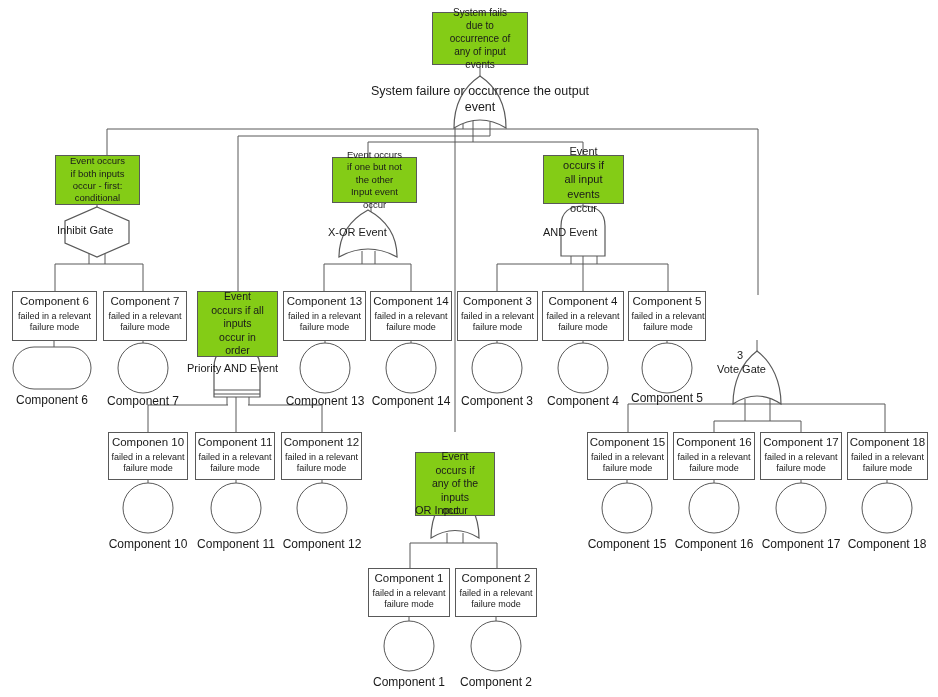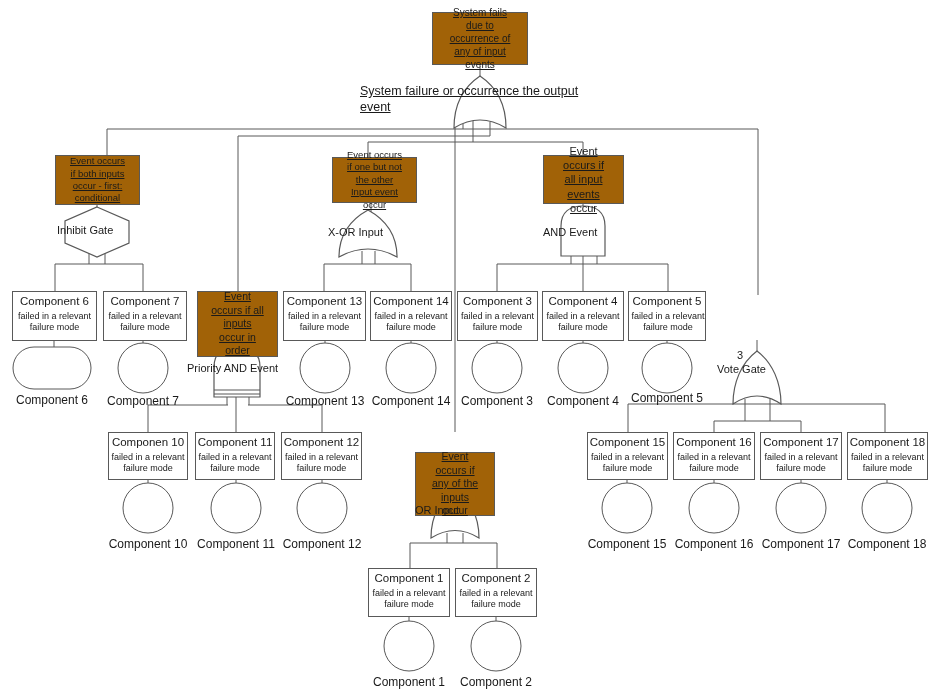--- a/index.html
+++ b/index.html
@@ -3,26 +3,26 @@
 <meta charset="utf-8">
 <style>
   html,body{margin:0;padding:0;background:#ffffff;}
   #stage{position:relative;width:938px;height:697px;background:#fff;
          font-family:"Liberation Sans",sans-serif;color:#1a1a1a;overflow:hidden;}
   #wires{position:absolute;left:0;top:0;}
   .eb{position:absolute;border:1px solid #595959;background:#fff;text-align:center;
       box-sizing:border-box;padding-top:3px;}
   .eb-t{font-size:11.5px;white-space:nowrap;}
   .eb-s{font-size:9px;line-height:1.2;width:78px;margin:4px auto 0;}
-  .gb{position:absolute;border:1px solid #595959;background:#a16207;display:flex;
+  .gb{position:absolute;border:1px solid #595959;background:#84cc16;display:flex;
       align-items:center;justify-content:center;text-align:center;line-height:1.3;
-      box-sizing:border-box;padding:1px 12px;text-decoration:underline;}
+      box-sizing:border-box;padding:1px 12px;}
   .lbl{position:absolute;text-align:center;font-size:12px;white-space:nowrap;}
   .glabel{position:absolute;text-align:left;font-size:11px;white-space:nowrap;}
-  .mainlabel{position:absolute;text-align:left;font-size:12.5px;line-height:1.25;text-decoration:underline;}
+  .mainlabel{position:absolute;text-align:center;font-size:12.5px;line-height:1.25;}
 </style>
 </head>
 <body>
 
 <div id="stage">
 
 <svg id="wires" width="938" height="697" viewBox="0 0 938 697">
   <g stroke="#595959" stroke-width="1" fill="none">
 
     <line x1="480" y1="65" x2="480" y2="78"></line>
@@ -141,21 +141,21 @@
 <div class="gb" style="left:432px;top:12px;width:96px;height:53px;font-size:10px">System fails due to occurrence of any of input events</div>
 <div class="mainlabel" style="left:360px;top:84px;width:240px">System failure or occurrence the output event</div>
 
 <div class="gb" style="left:332px;top:157px;width:85px;height:46px;font-size:9.5px">Event occurs if one but not the other Input event occur</div>
 <div class="gb" style="left:55px;top:155px;width:85px;height:50px;font-size:9.5px">Event occurs if both inputs occur - first: conditional</div>
 <div class="gb" style="left:543px;top:155px;width:81px;height:49px;font-size:11px">Event occurs if all input events occur</div>
 <div class="gb" style="left:197px;top:291px;width:81px;height:66px;font-size:10.5px">Event occurs if all inputs occur in order</div>
 <div class="gb" style="left:415px;top:452px;width:80px;height:64px;font-size:10.5px">Event occurs if any of the inputs occur</div>
 
 <div class="glabel" style="left:57px;top:224px;width:80px">Inhibit Gate</div>
-<div class="glabel" style="left:328px;top:226px;width:80px">X-OR Input</div>
+<div class="glabel" style="left:328px;top:226px;width:80px">X-OR Event</div>
 <div class="glabel" style="left:543px;top:226px;width:80px">AND Event</div>
 <div class="glabel" style="left:187px;top:362px;width:100px">Priority AND Event</div>
 <div class="glabel" style="left:737px;top:349px;width:40px">3</div>
 <div class="glabel" style="left:717px;top:363px;width:80px">Vote Gate</div>
 <div class="glabel" style="left:415px;top:504px;width:80px">OR Input</div>
 
 <div class="eb" style="left:12px;top:291px;width:85px;height:50px">
   <div class="eb-t">Component 6</div>
   <div class="eb-s">failed in a relevant failure mode</div>
 </div>

